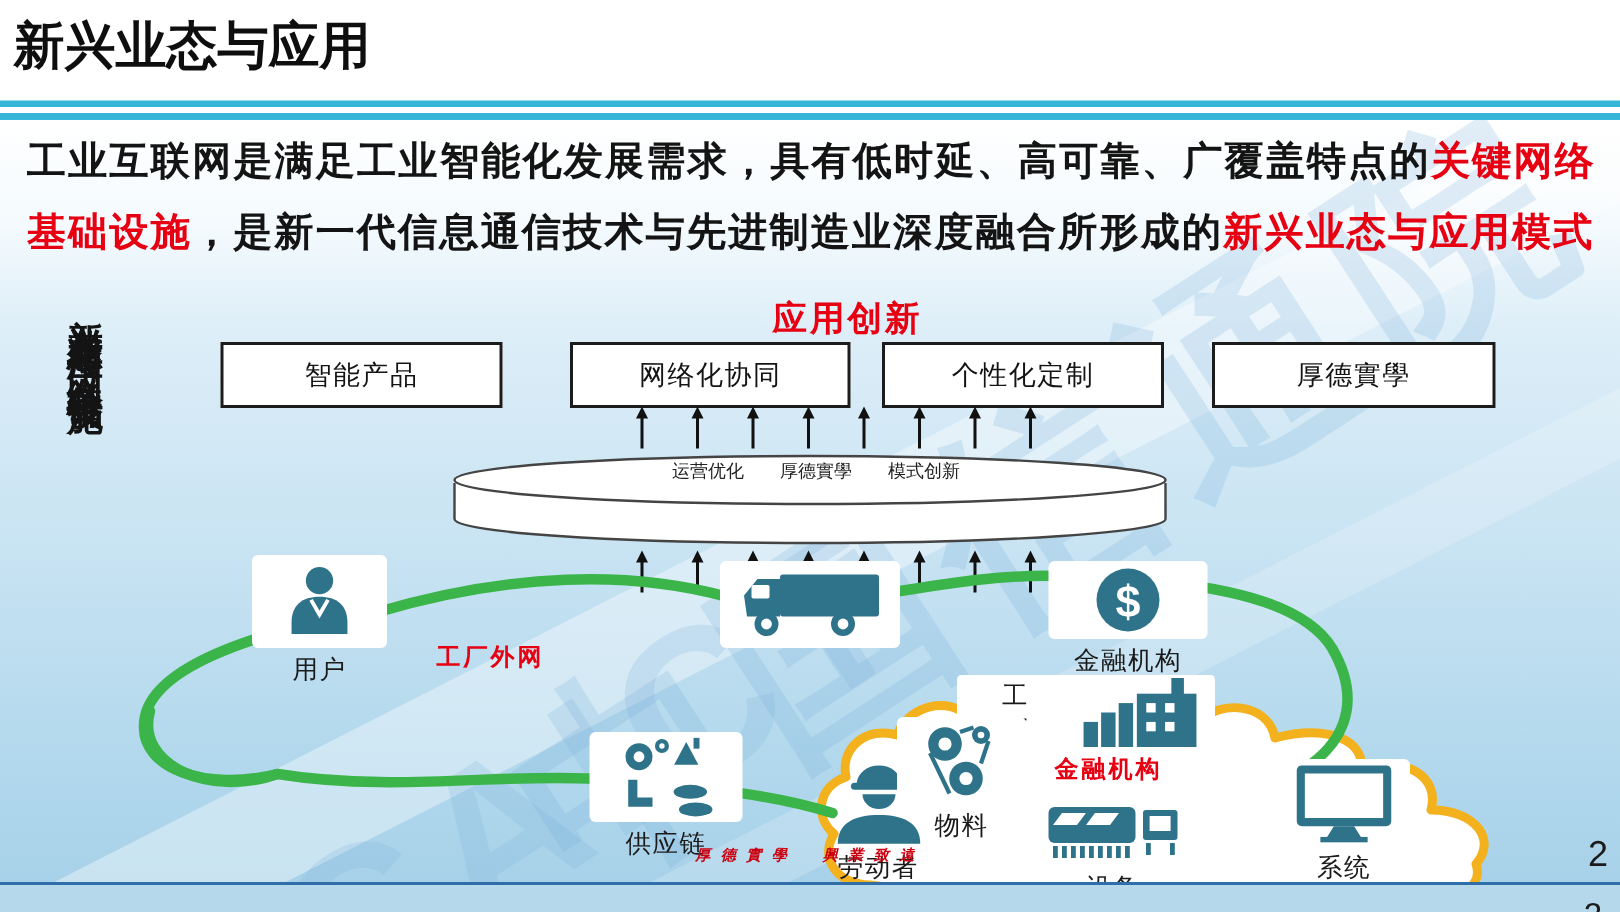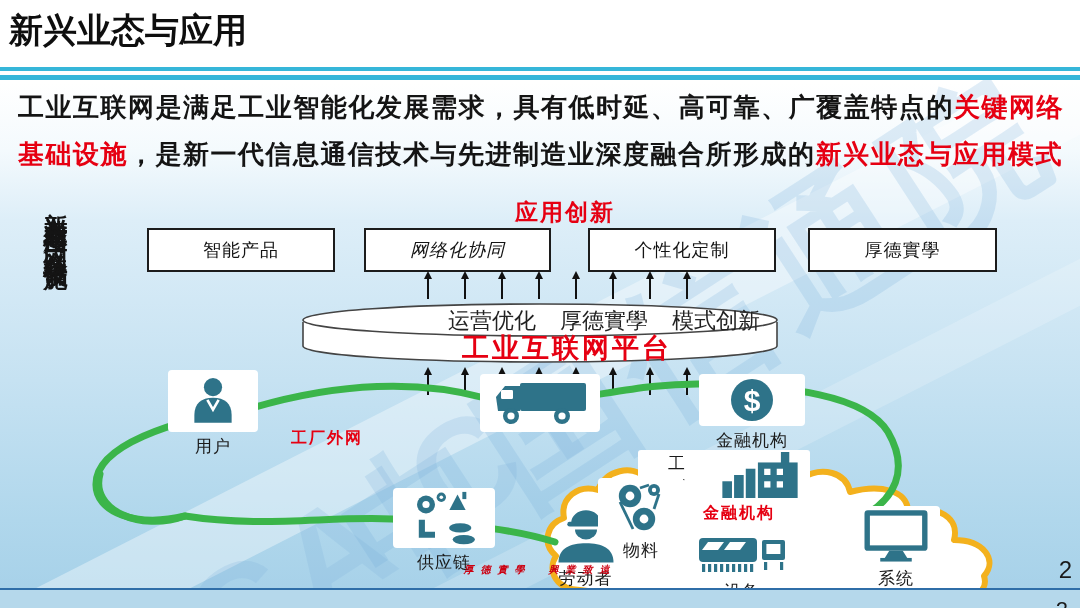--- a/index.html
+++ b/index.html
@@ -27,21 +27,21 @@
   .appinno{position:absolute;left:515px;top:197px;font-size:23px;font-weight:bold;color:#e60012;letter-spacing:2px;}
   .appbox{position:absolute;top:228px;height:40px;background:#fff;border:2px solid #1c1c1c;
     display:flex;align-items:center;justify-content:center;font-size:18px;color:#141414;letter-spacing:1px;}
   
   .arrowrow{position:absolute;left:424px;display:flex;gap:29px;}
   .uarrow{position:relative;width:8px;height:28px;}
   .uarrow i{position:absolute;left:3px;top:6px;width:2px;height:22px;background:#111;}
   .uarrow b{position:absolute;left:0;top:0;width:0;height:0;border-left:4px solid transparent;border-right:4px solid transparent;border-bottom:8px solid #111;}
   
   .cyl{position:absolute;left:295px;top:298px;}
-  .plat-funcs{position:absolute;left:448px;top:306px;font-size:22px;color:#222;display:flex;gap:24px;}
+  .plat-funcs{position:absolute;left:448px;top:306px;font-size:12px;color:#222;display:flex;gap:24px;}
   .plat-name{position:absolute;left:462px;top:330px;font-size:27px;font-weight:bold;color:#e60012;letter-spacing:3px;}
   
   .node{position:absolute;text-align:center;}
   .card{background:#fff;border-radius:4px;display:flex;align-items:center;justify-content:center;margin:0 auto;}
   .nodelabel{font-size:17px;color:#1a1a1a;margin-top:3px;font-weight:500;letter-spacing:1px;}
   .netlabel{position:absolute;font-size:16px;font-weight:bold;color:#e60012;letter-spacing:2px;}
   .factorybox{position:absolute;left:638px;top:450px;width:172px;height:50px;background:#fff;border-radius:3px;
     display:flex;align-items:center;gap:8px;padding-left:14px;box-sizing:border-box;}
   .factorybox .nodelabel{margin:16px;}
   
@@ -69,21 +69,21 @@
 
   <div class="intro"><span>工业互联网是满足工业智能化发展需求，具有低时延、高可靠、广覆盖特点的</span><span class="red">关键网络基础设施</span><span>，是新一代信息通信技术与先进制造业深度融合所形成的</span><span class="red">新兴业态与应用模式</span></div>
 
   <div class="sidecol">
     <div class="vtext">新兴业态与应用</div>
     <div class="vtext">网络基础设施</div>
   </div>
 
   <div class="appinno">应用创新</div>
   <div class="appbox" style="left:147px;width:184px;">智能产品</div>
-  <div class="appbox" style="left:364px;width:183px;font-style:italic;">网络化协同</div>
+  <div class="appbox" style="left:380px;width:183px;">网络化协同</div>
   <div class="appbox" style="left:588px;width:184px;">个性化定制</div>
   <div class="appbox" style="left:808px;width:185px;">厚德實學</div>
 
   <div class="arrowrow" style="top:271px;">
     <div class="uarrow">
         <b></b>
         <i></i>
       </div>
     <div class="uarrow">
         <b></b>
@@ -151,21 +151,20 @@
 
   <svg class="cyl" width="490" height="76" viewBox="0 0 490 76">
     <path d="M8 24 v24 a237 16 0 0 0 474 0 V24" fill="#ffffff" stroke="#444" stroke-width="1.6"></path>
     <ellipse cx="245" cy="22" rx="237" ry="16" fill="#ffffff" stroke="#444" stroke-width="1.6"></ellipse>
   </svg>
   <div class="plat-funcs">
     <span>运营优化</span>
     <span>厚德實學</span>
     <span>模式创新</span>
   </div>
-  <div class="plat-name">工业互联网平台</div>
 
   <svg style="position:absolute;left:540px;top:440px;" width="480" height="168" viewBox="0 0 480 168">
     <path d="M40,150 C18,150 6,132 16,116 C2,104 6,84 24,78 C20,58 38,44 58,50 C66,30 92,24 106,38
              C118,20 146,18 158,32 C172,16 200,18 210,34 C226,20 252,22 262,38 C282,26 306,32 310,52
              C340,44 368,50 368,72 C398,64 420,78 414,100 C444,100 458,120 444,136 C450,154 426,162 408,154
              C340,166 120,162 40,150 Z" fill="#ffffff" stroke="#f3b11d" stroke-width="6" stroke-linejoin="round"></path>
   </svg>
 
   <svg style="position:absolute;left:60px;top:370px;" width="980" height="230" viewBox="0 0 980 230">
     <g fill="none" stroke="#3bb54a" stroke-width="7" stroke-linecap="round">

